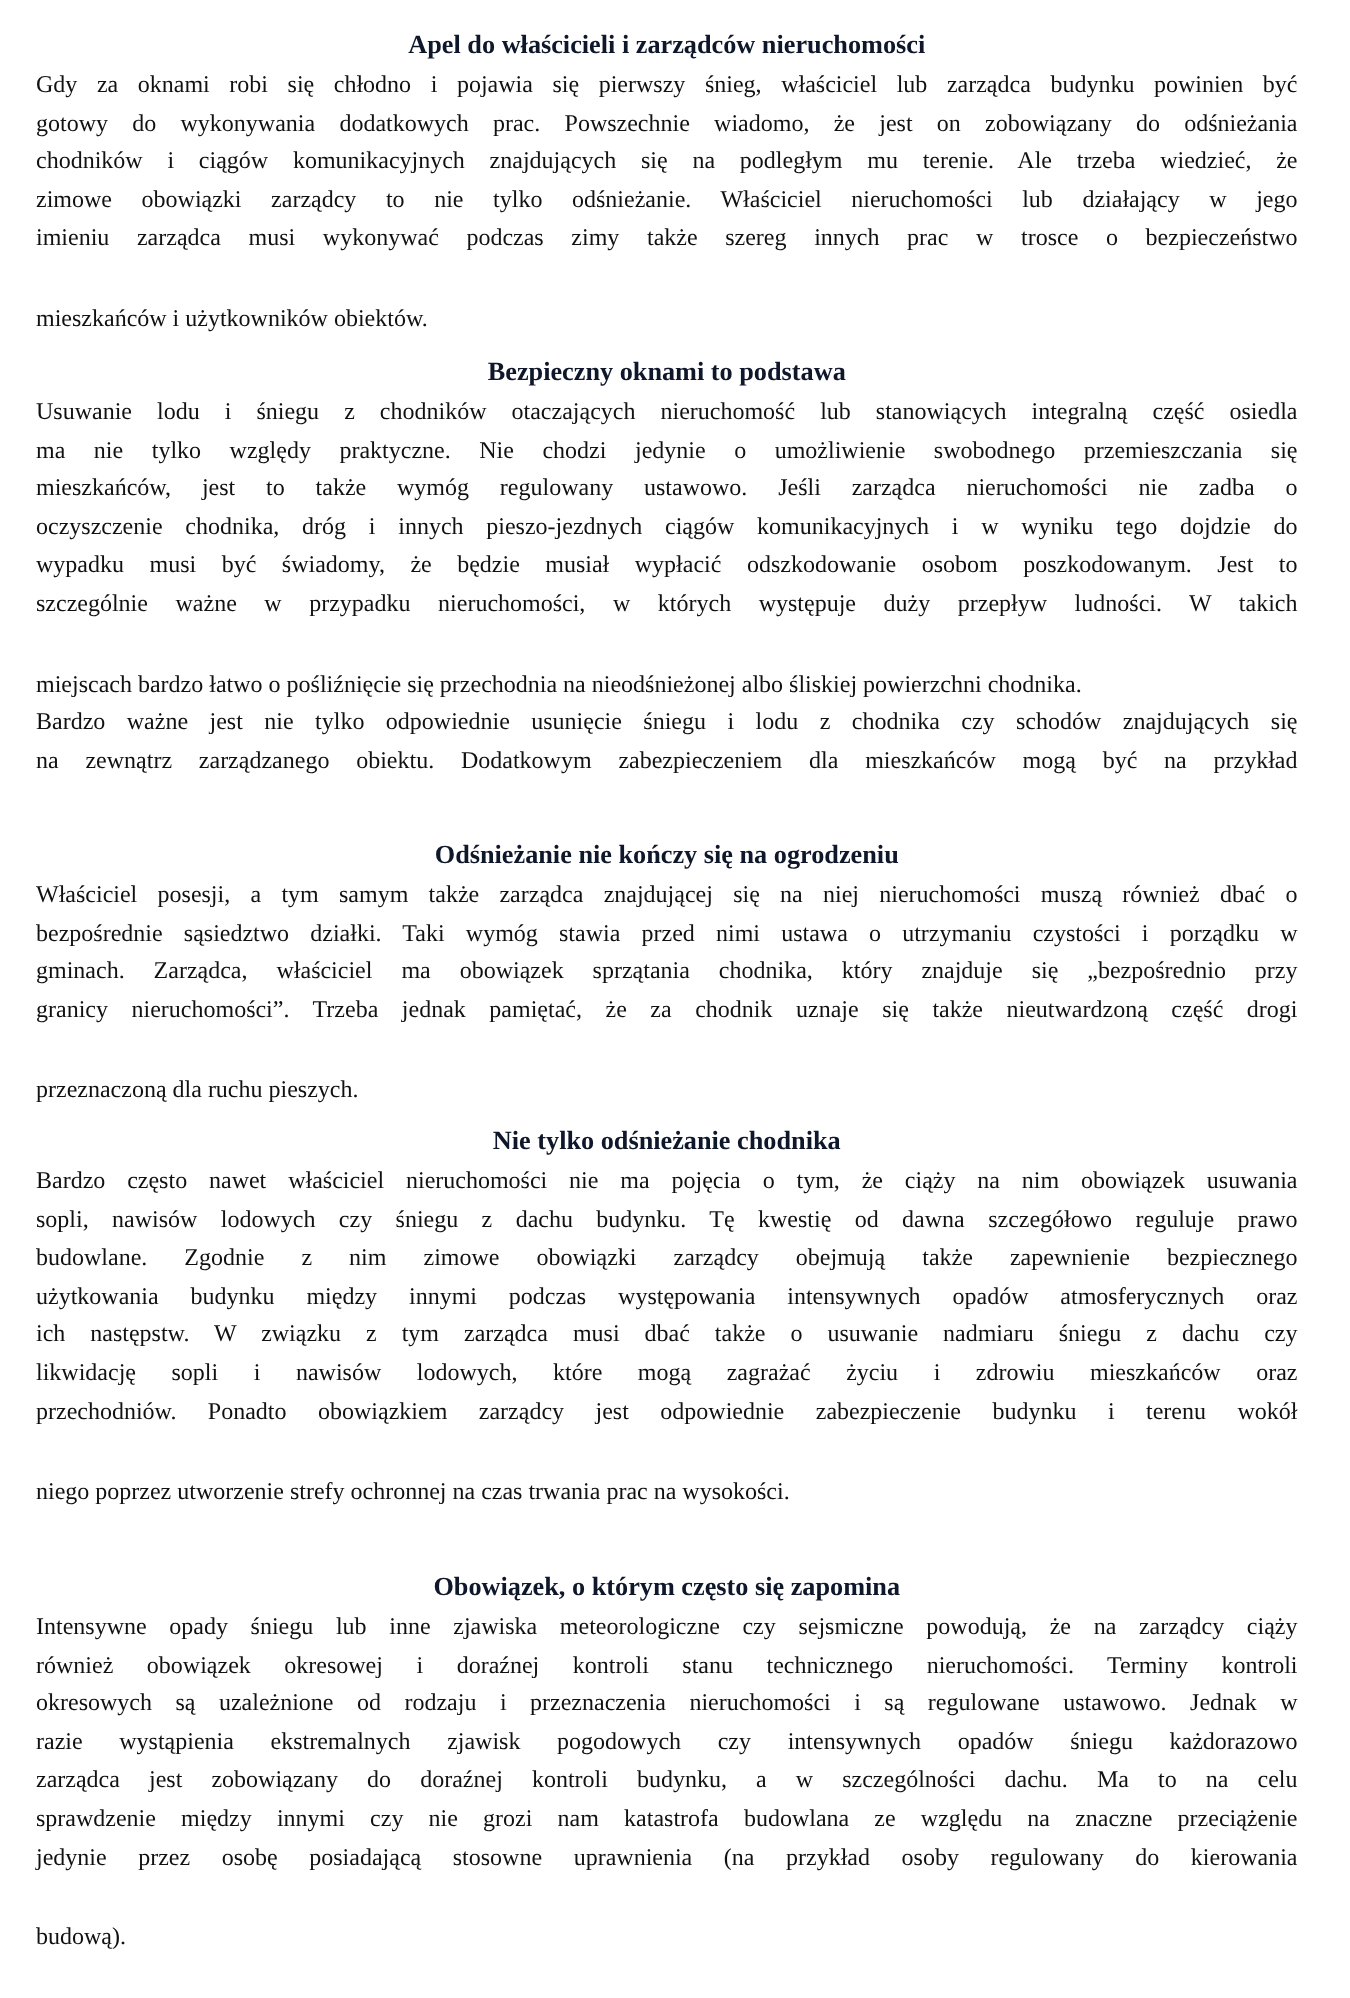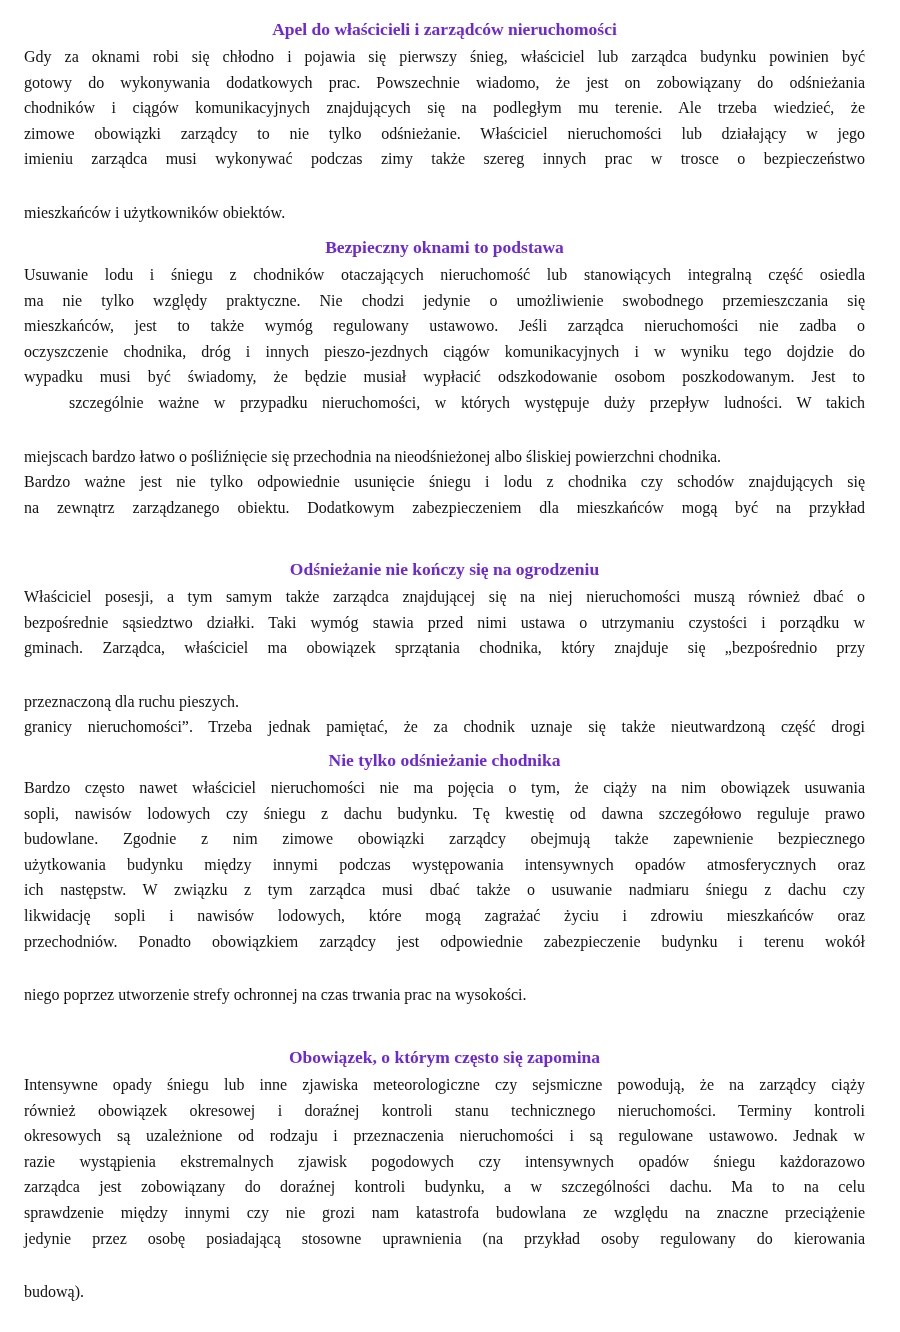--- a/index.html
+++ b/index.html
@@ -19,21 +19,21 @@
     position: absolute;
     left: 24px;
     width: 841px;
   }
   .heading {
     margin: 0;
     text-align: center;
     font-weight: bold;
     font-size: 17.5px;
     line-height: 22px;
-    color: #6d28d9;
+    color: #0f172a;
     height: 22px;
   }
   .body-text {
     margin: 4px 0 0 0;
     font-size: 16px;
     line-height: 25.6px;
     text-align: justify;
     text-align-last: left;
     hyphens: none;
   }
@@ -67,35 +67,35 @@
   </section>
 
   <section class="section" style="top:236px;">
     <h2 class="heading">Bezpieczny oknami to podstawa</h2>
     <div class="body-text">
       <span class="line" style="display: block; word-spacing: 7px;">Usuwanie lodu i śniegu z chodników otaczających nieruchomość lub stanowiących integralną część osiedla</span>
       <span class="line" style="display: block; word-spacing: 9.58333px;">ma nie tylko względy praktyczne. Nie chodzi jedynie o umożliwienie swobodnego przemieszczania się</span>
       <span class="line" style="display: block; word-spacing: 11.25px;">mieszkańców, jest to także wymóg regulowany ustawowo. Jeśli zarządca nieruchomości nie zadba o</span>
       <span class="line" style="display: block; word-spacing: 5.84615px;">oczyszczenie chodnika, dróg i innych pieszo-jezdnych ciągów komunikacyjnych i w wyniku tego dojdzie do</span>
       <span class="line" style="display: block; word-spacing: 7.33333px;">wypadku musi być świadomy, że będzie musiał wypłacić odszkodowanie osobom poszkodowanym. Jest to</span>
-      <span class="line" style="display: block; word-spacing: 8.83333px; margin-left: 45px;">szczególnie ważne w przypadku nieruchomości, w których występuje duży przepływ ludności. W takich</span>
+      <span class="line" style="display: block; word-spacing: 8.83333px;">szczególnie ważne w przypadku nieruchomości, w których występuje duży przepływ ludności. W takich</span>
       <span class="line last" style="display: block;">miejscach bardzo łatwo o pośliźnięcie się przechodnia na nieodśnieżonej albo śliskiej powierzchni chodnika.</span>
       <span class="line" style="display: block; word-spacing: 5.73333px;">Bardzo ważne jest nie tylko odpowiednie usunięcie śniegu i lodu z chodnika czy schodów znajdujących się</span>
       <span class="line" style="display: block; word-spacing: 7.63636px;">na zewnątrz zarządzanego obiektu. Dodatkowym zabezpieczeniem dla mieszkańców mogą być na przykład</span>
     </div>
   </section>
 
   <section class="section" style="top:558px;">
     <h2 class="heading">Odśnieżanie nie kończy się na ogrodzeniu</h2>
     <div class="body-text">
       <span class="line" style="display: block; word-spacing: 4.86667px;">Właściciel posesji, a tym samym także zarządca znajdującej się na niej nieruchomości muszą również dbać o</span>
       <span class="line" style="display: block; word-spacing: 5.14286px;">bezpośrednie sąsiedztwo działki. Taki wymóg stawia przed nimi ustawa o utrzymaniu czystości i porządku w</span>
       <span class="line" style="display: block; word-spacing: 9.18182px;">gminach. Zarządca, właściciel ma obowiązek sprzątania chodnika, który znajduje się „bezpośrednio przy</span>
+      <span class="line" style="display: block; word-spacing: 6.38462px;">granicy nieruchomości”. Trzeba jednak pamiętać, że za chodnik uznaje się także nieutwardzoną część drogi</span>
       <span class="line last" style="display: block;">przeznaczoną dla ruchu pieszych.</span>
-      <span class="line" style="display: block; word-spacing: 6.38462px;">granicy nieruchomości”. Trzeba jednak pamiętać, że za chodnik uznaje się także nieutwardzoną część drogi</span>
     </div>
   </section>
 
   <section class="section" style="top:749px;">
     <h2 class="heading">Nie tylko odśnieżanie chodnika</h2>
     <div class="body-text">
       <span class="line" style="display: block; word-spacing: 6.06667px;">Bardzo często nawet właściciel nieruchomości nie ma pojęcia o tym, że ciąży na nim obowiązek usuwania</span>
       <span class="line" style="display: block; word-spacing: 6.78571px;">sopli, nawisów lodowych czy śniegu z dachu budynku. Tę kwestię od dawna szczegółowo reguluje prawo</span>
       <span class="line" style="display: block; word-spacing: 14.4px;">budowlane. Zgodnie z nim zimowe obowiązki zarządcy obejmują także zapewnienie bezpiecznego</span>
       <span class="line" style="display: block; word-spacing: 9.66667px;">użytkowania budynku między innymi podczas występowania intensywnych opadów atmosferycznych oraz</span>

